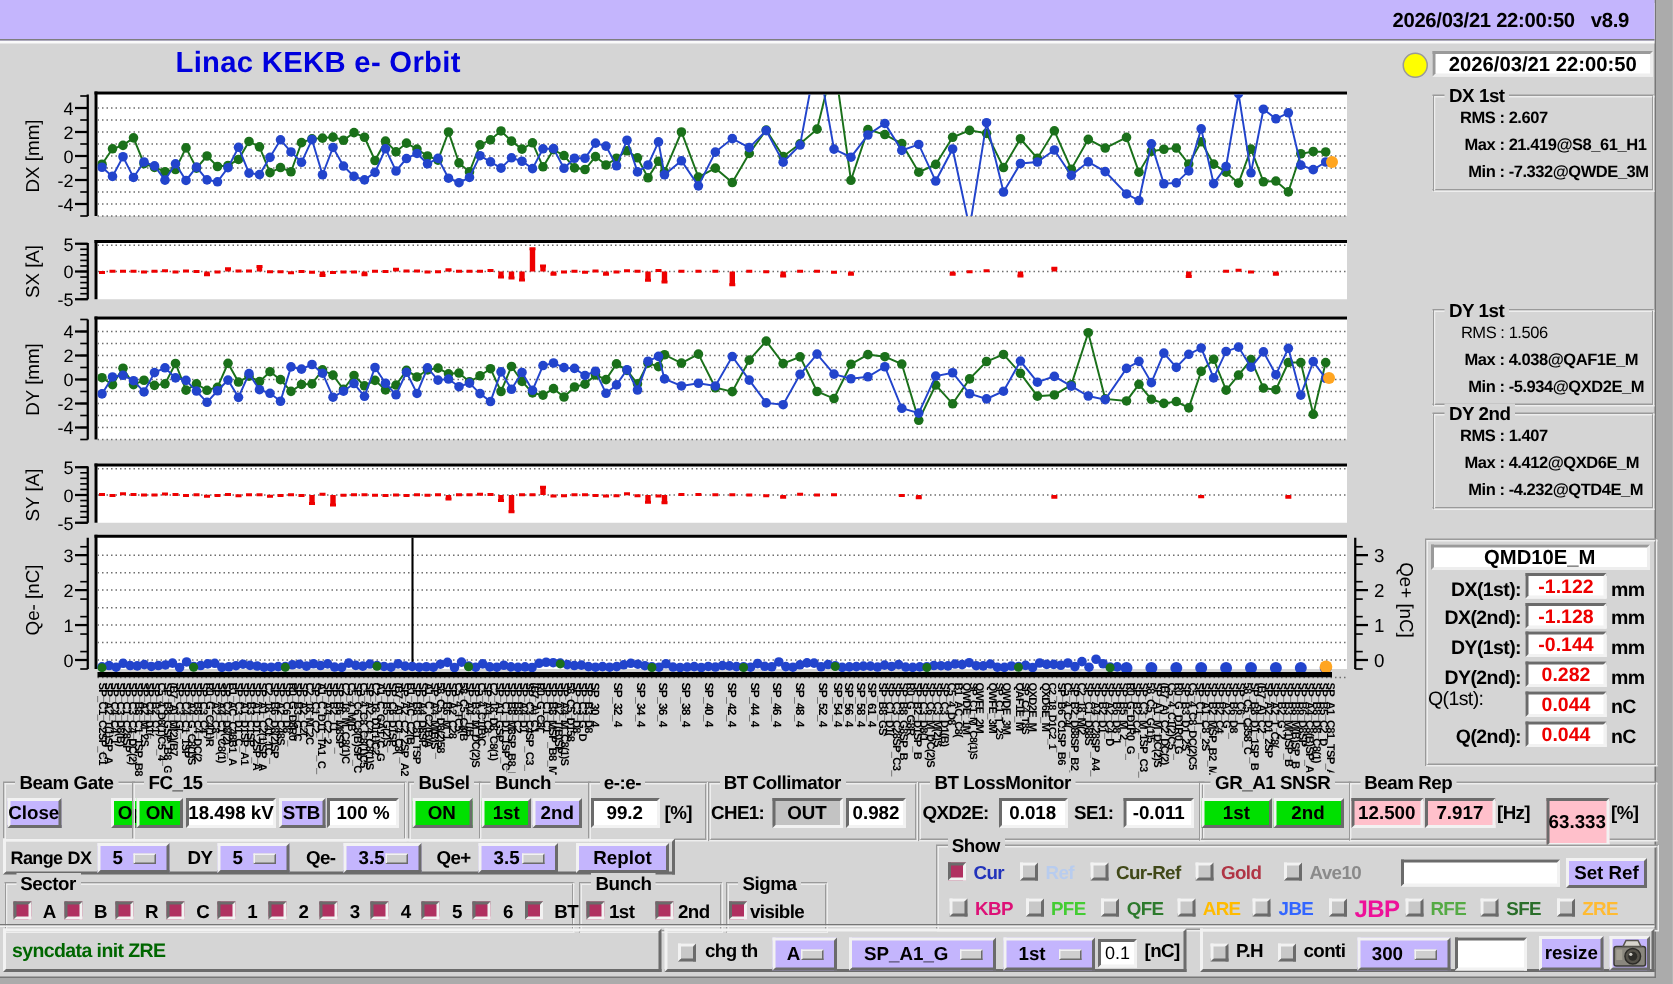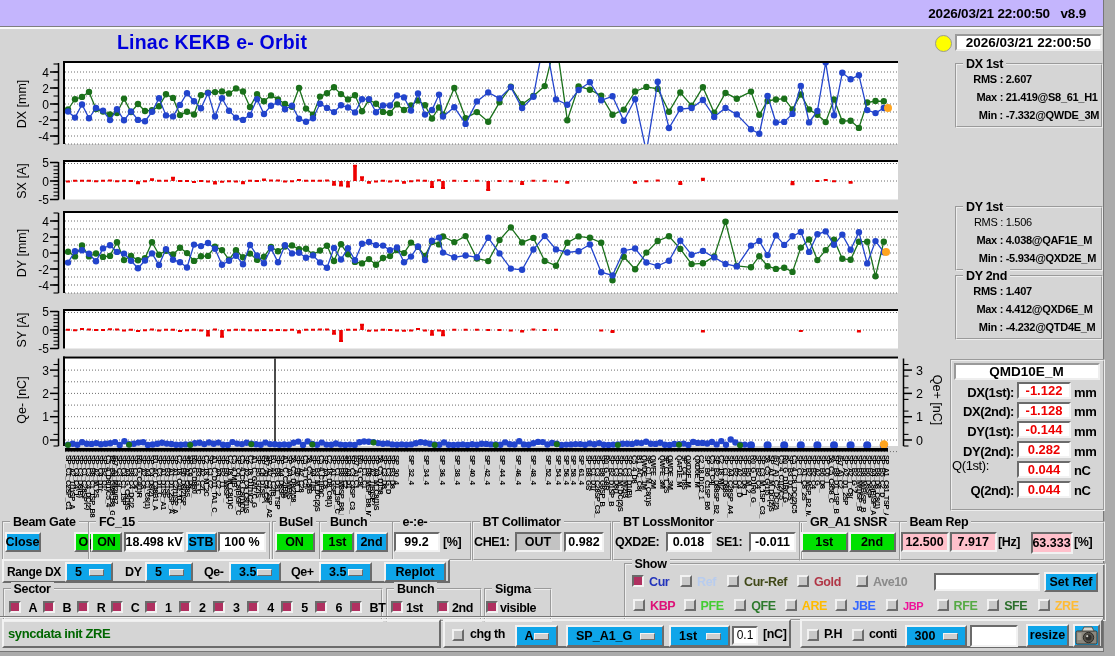--- a/index.html
+++ b/index.html
@@ -5,21 +5,21 @@
 #win{position:absolute;left:0;top:0;width:1103px;height:651px;background:#d5d5d5;
  border-right:1px solid #777;border-bottom:1px solid #777}
 #topbar{position:absolute;left:0;top:0;width:1103px;height:26px;background:#c4b5fd;
  border-bottom:1px solid #7e7e7e;box-shadow:0 2px 0 #fafafa}
 #topbar .t{position:absolute;right:17px;top:6px;font-size:13.5px;font-weight:bold;letter-spacing:-0.2px}
 #title{position:absolute;left:117px;top:31px;font-size:19.5px;font-weight:bold;color:#0000dd;letter-spacing:0.2px}
 .g{position:absolute;border:2px groove #eee}
 .gt{position:absolute;top:-8px;background:#d5d5d5;font-size:12.5px;font-weight:bold;
  padding:0 3px;white-space:nowrap;line-height:14px;letter-spacing:-0.3px}
 .btn{position:absolute;display:flex;align-items:center;justify-content:center;
- font-weight:bold;background:#0ea5e9;box-sizing:border-box;
+ font-weight:bold;background:#c4b5fd;box-sizing:border-box;
  border:2px solid;border-color:#f2f2f2 #6b6b6b #6b6b6b #f2f2f2;white-space:nowrap}
 .grn{background:#00e000}
 .skb{background:#c3c3c3;border-color:#6b6b6b #f2f2f2 #f2f2f2 #6b6b6b}
 .ent{background:#fff;border-color:#6b6b6b #f2f2f2 #f2f2f2 #6b6b6b}
 .pnk{background:#ffc0cb;border-color:#6b6b6b #f2f2f2 #f2f2f2 #6b6b6b}
 .dd{justify-content:flex-start;padding-left:8px}
 .dd .dash{position:absolute;right:7px;top:50%;margin-top:-3px;width:13px;height:5px;
  background:#cfcfcf;border:1px solid;border-color:#f2f2f2 #6b6b6b #6b6b6b #f2f2f2}
 .cbu{position:absolute;box-sizing:border-box;background:#c8c8c8;
  border:2px solid;border-color:#f2f2f2 #6b6b6b #6b6b6b #f2f2f2}
@@ -1029,21 +1029,21 @@
       <div class="gt" style="left:6px">GR_A1 SNSR</div>
     </div>
     <div class="btn grn" style="left:801px;top:531.5px;width:46.5px;height:20px;font-size:12.5px;">1st</div>
     <div class="btn grn" style="left:848.5px;top:531.5px;width:47px;height:20px;font-size:12.5px;">2nd</div>
     <div class="g" style="left:898.5px;top:521px;width:202.5px;height:36px">
       <div class="gt" style="left:6px">Beam Rep</div>
     </div>
     <div class="btn pnk" style="left:900.5px;top:531.5px;width:48px;height:20px;font-size:12.5px;">12.500</div>
     <div class="btn pnk" style="left:950px;top:531.5px;width:46.5px;height:20px;font-size:12.5px;">7.917</div>
     <div class="lb" style="left:998px;top:534.5px;color:#000;font-size:12.5px;font-weight:bold;">[Hz]</div>
-    <div class="btn pnk" style="left:1030.5px;top:531.5px;width:42px;height:22px;font-size:12.5px;">63.333</div>
+    <div class="btn pnk" style="left:1030.5px;top:531.5px;width:42px;height:32px;font-size:12.5px;">63.333</div>
     <div class="lb" style="left:1074px;top:534.5px;color:#000;font-size:12.5px;font-weight:bold;">[%]</div>
     <div class="rframe" style="left:2px;top:559px;width:448px;height:24px"></div>
     <div class="lb" style="left:7px;top:564.5px;color:#000;font-size:12px;font-weight:bold;">Range</div>
     <div class="lb" style="left:45px;top:564.5px;color:#000;font-size:12px;font-weight:bold;">DX</div>
     <div class="btn dd" style="left:65px;top:561.5px;width:48px;height:20px;font-size:12.5px">
       <span>5</span>
       <i class="dash"></i>
     </div>
     <div class="lb" style="left:125px;top:564.5px;color:#000;font-size:12.5px;font-weight:bold;">DY</div>
     <div class="btn dd" style="left:145px;top:561.5px;width:48px;height:20px;font-size:12.5px">
@@ -1117,21 +1117,21 @@
     <div class="lb" style="left:650px;top:598.5px;color:#dd1177;font-size:12.5px;font-weight:bold;">KBP</div>
     <div class="cbu" style="left:683.6px;top:598.5px;width:12px;height:12px"></div>
     <div class="lb" style="left:700.6px;top:598.5px;color:#44cc33;font-size:12.5px;font-weight:bold;">PFE</div>
     <div class="cbu" style="left:734.2px;top:598.5px;width:12px;height:12px"></div>
     <div class="lb" style="left:751.2px;top:598.5px;color:#2d7a2d;font-size:12.5px;font-weight:bold;">QFE</div>
     <div class="cbu" style="left:784.8000000000001px;top:598.5px;width:12px;height:12px"></div>
     <div class="lb" style="left:801.8000000000001px;top:598.5px;color:#ffbb00;font-size:12.5px;font-weight:bold;">ARE</div>
     <div class="cbu" style="left:835.4000000000001px;top:598.5px;width:12px;height:12px"></div>
     <div class="lb" style="left:852.4000000000001px;top:598.5px;color:#3366ff;font-size:12.5px;font-weight:bold;">JBE</div>
     <div class="cbu" style="left:886.0000000000001px;top:598.5px;width:12px;height:12px"></div>
-    <div class="lb" style="left:903.0000000000001px;top:598.5px;color:#ee1199;font-size:11px;font-weight:bold;">JBP</div>
+    <div class="lb" style="left:903.0000000000001px;top:598.5px;color:#ee1199;font-size:16px;font-weight:bold;">JBP</div>
     <div class="cbu" style="left:936.6000000000001px;top:598.5px;width:12px;height:12px"></div>
     <div class="lb" style="left:953.6000000000001px;top:598.5px;color:#55aa44;font-size:12.5px;font-weight:bold;">RFE</div>
     <div class="cbu" style="left:987.2000000000002px;top:598.5px;width:12px;height:12px"></div>
     <div class="lb" style="left:1004.2000000000002px;top:598.5px;color:#2a6e2a;font-size:12.5px;font-weight:bold;">SFE</div>
     <div class="cbu" style="left:1037.8000000000002px;top:598.5px;width:12px;height:12px"></div>
     <div class="lb" style="left:1054.8000000000002px;top:598.5px;color:#ffbb33;font-size:12.5px;font-weight:bold;">ZRE</div>
     <div class="sline" style="left:0;top:616px;width:1103px"></div>
     <div class="rframe" style="left:2px;top:619px;width:439px;height:29px"></div>
     <div class="lb" style="left:8px;top:625.5px;color:#006600;font-size:13px;font-weight:bold;">syncdata init ZRE</div>
     <div class="rframe" style="left:443px;top:619px;width:348px;height:29px"></div>

